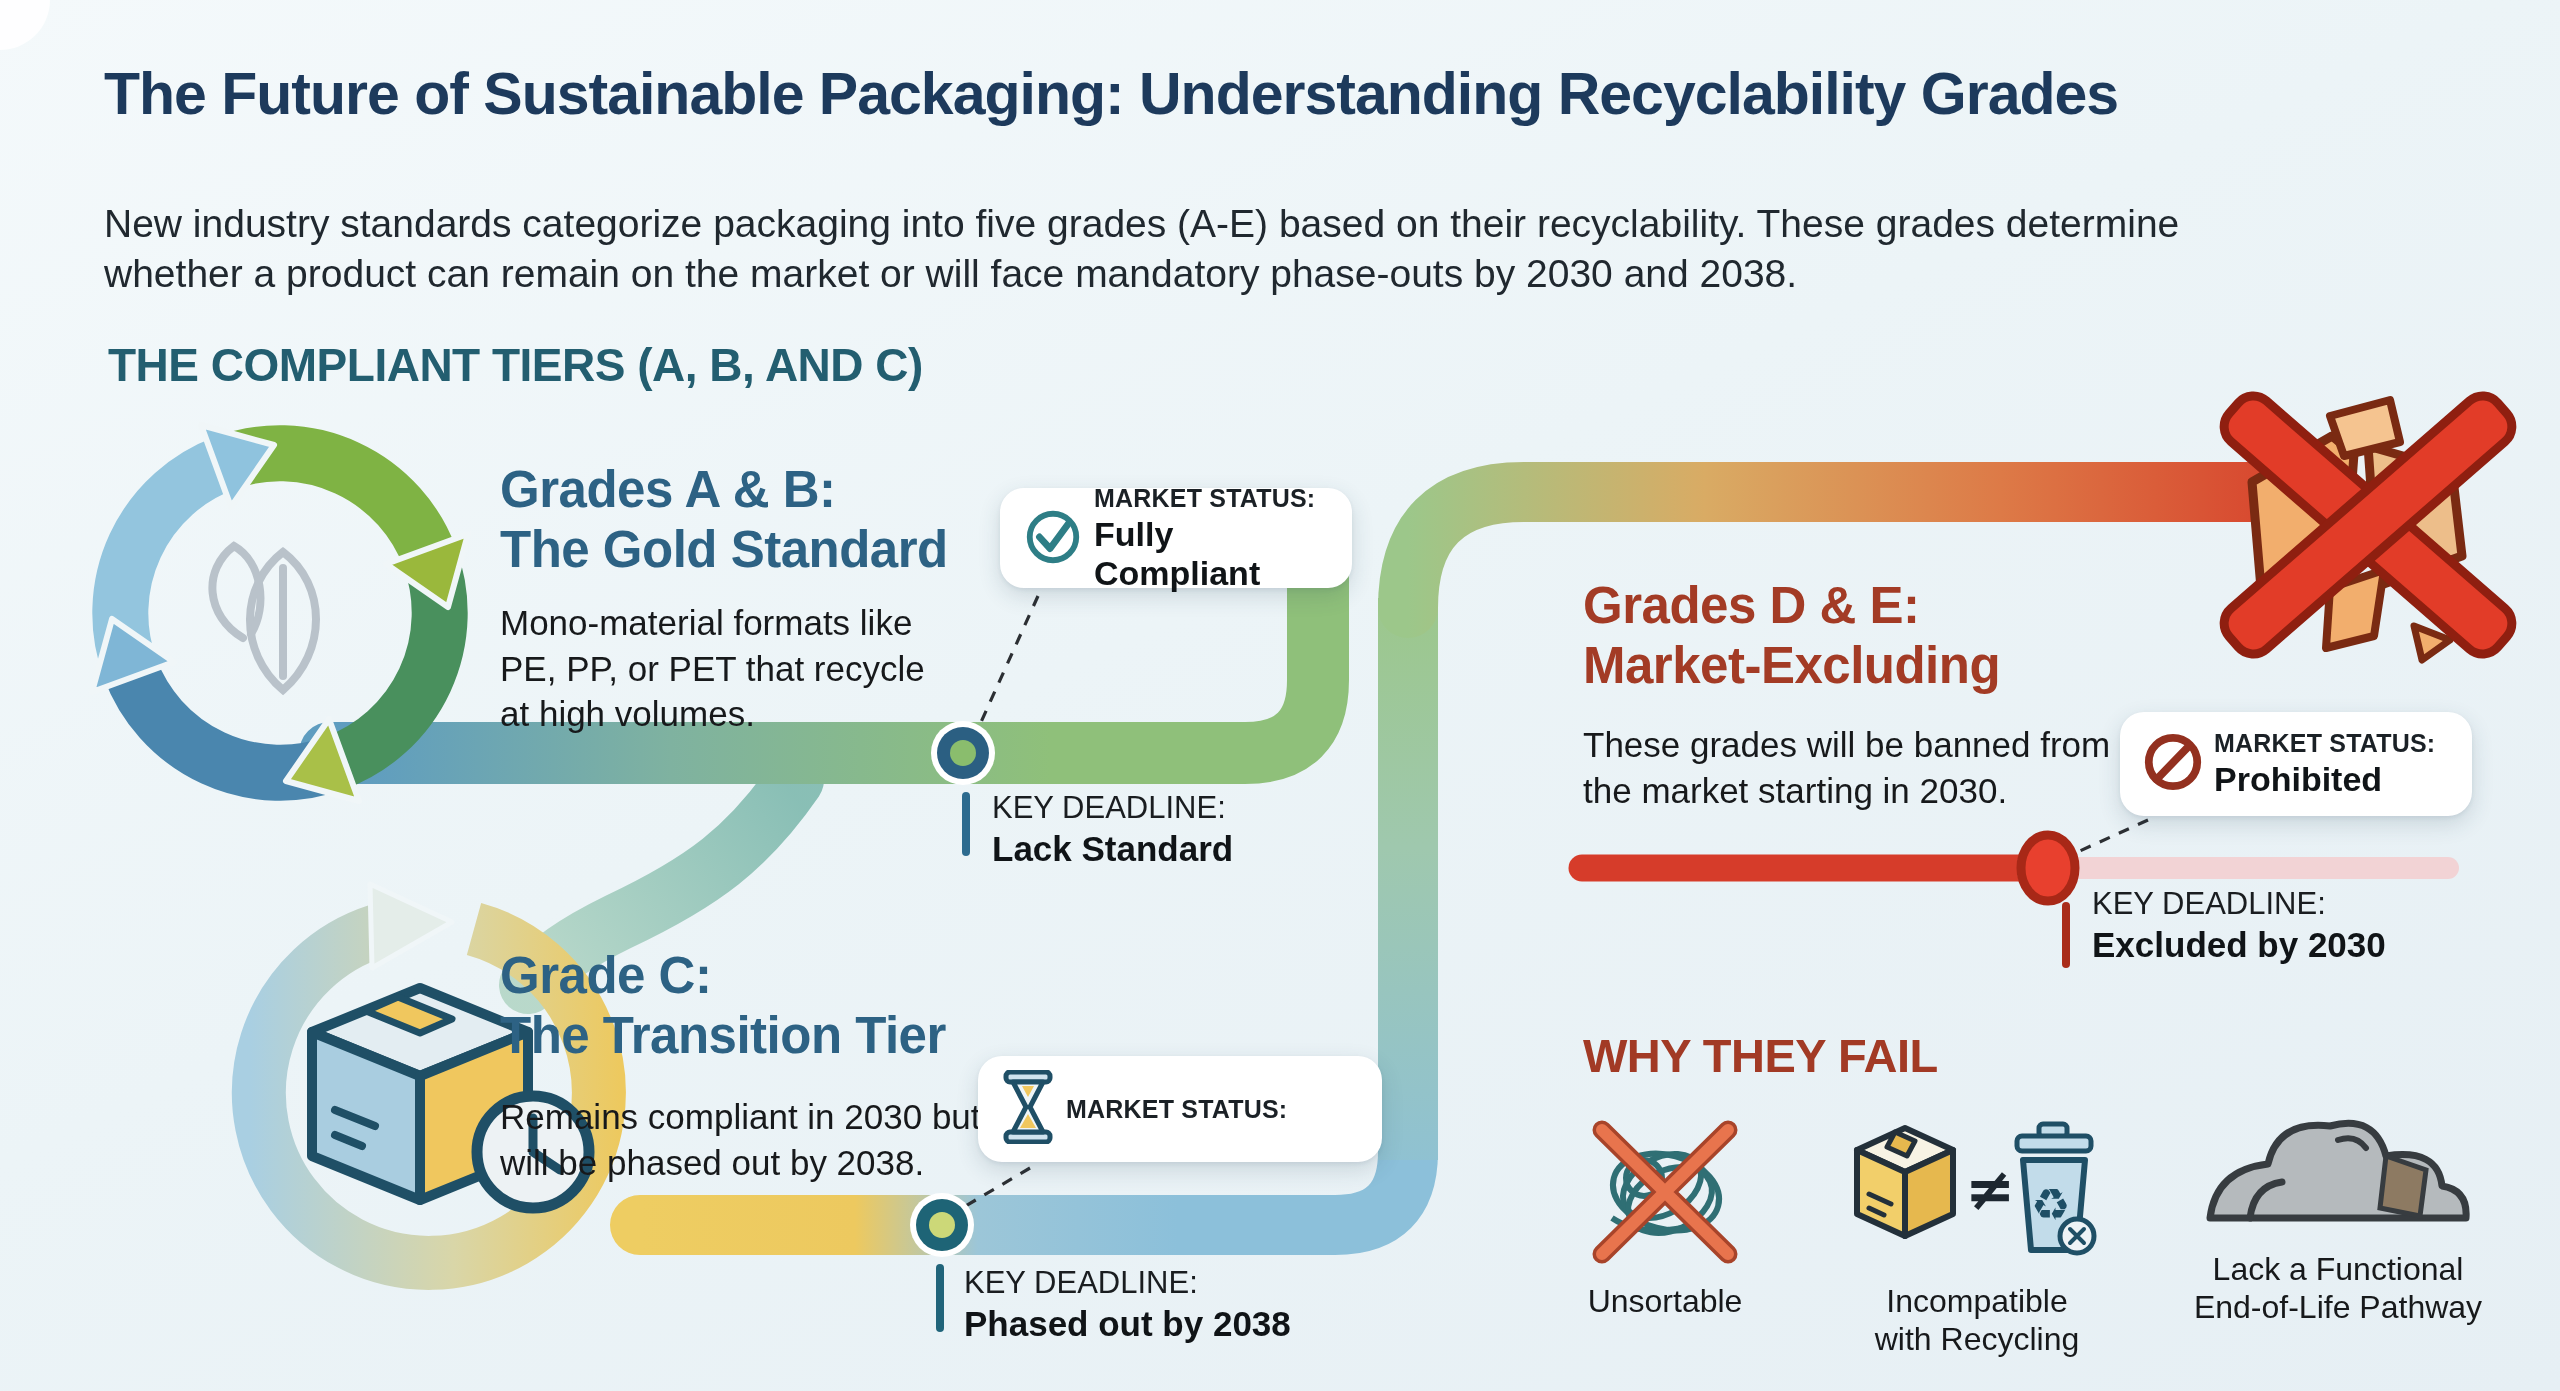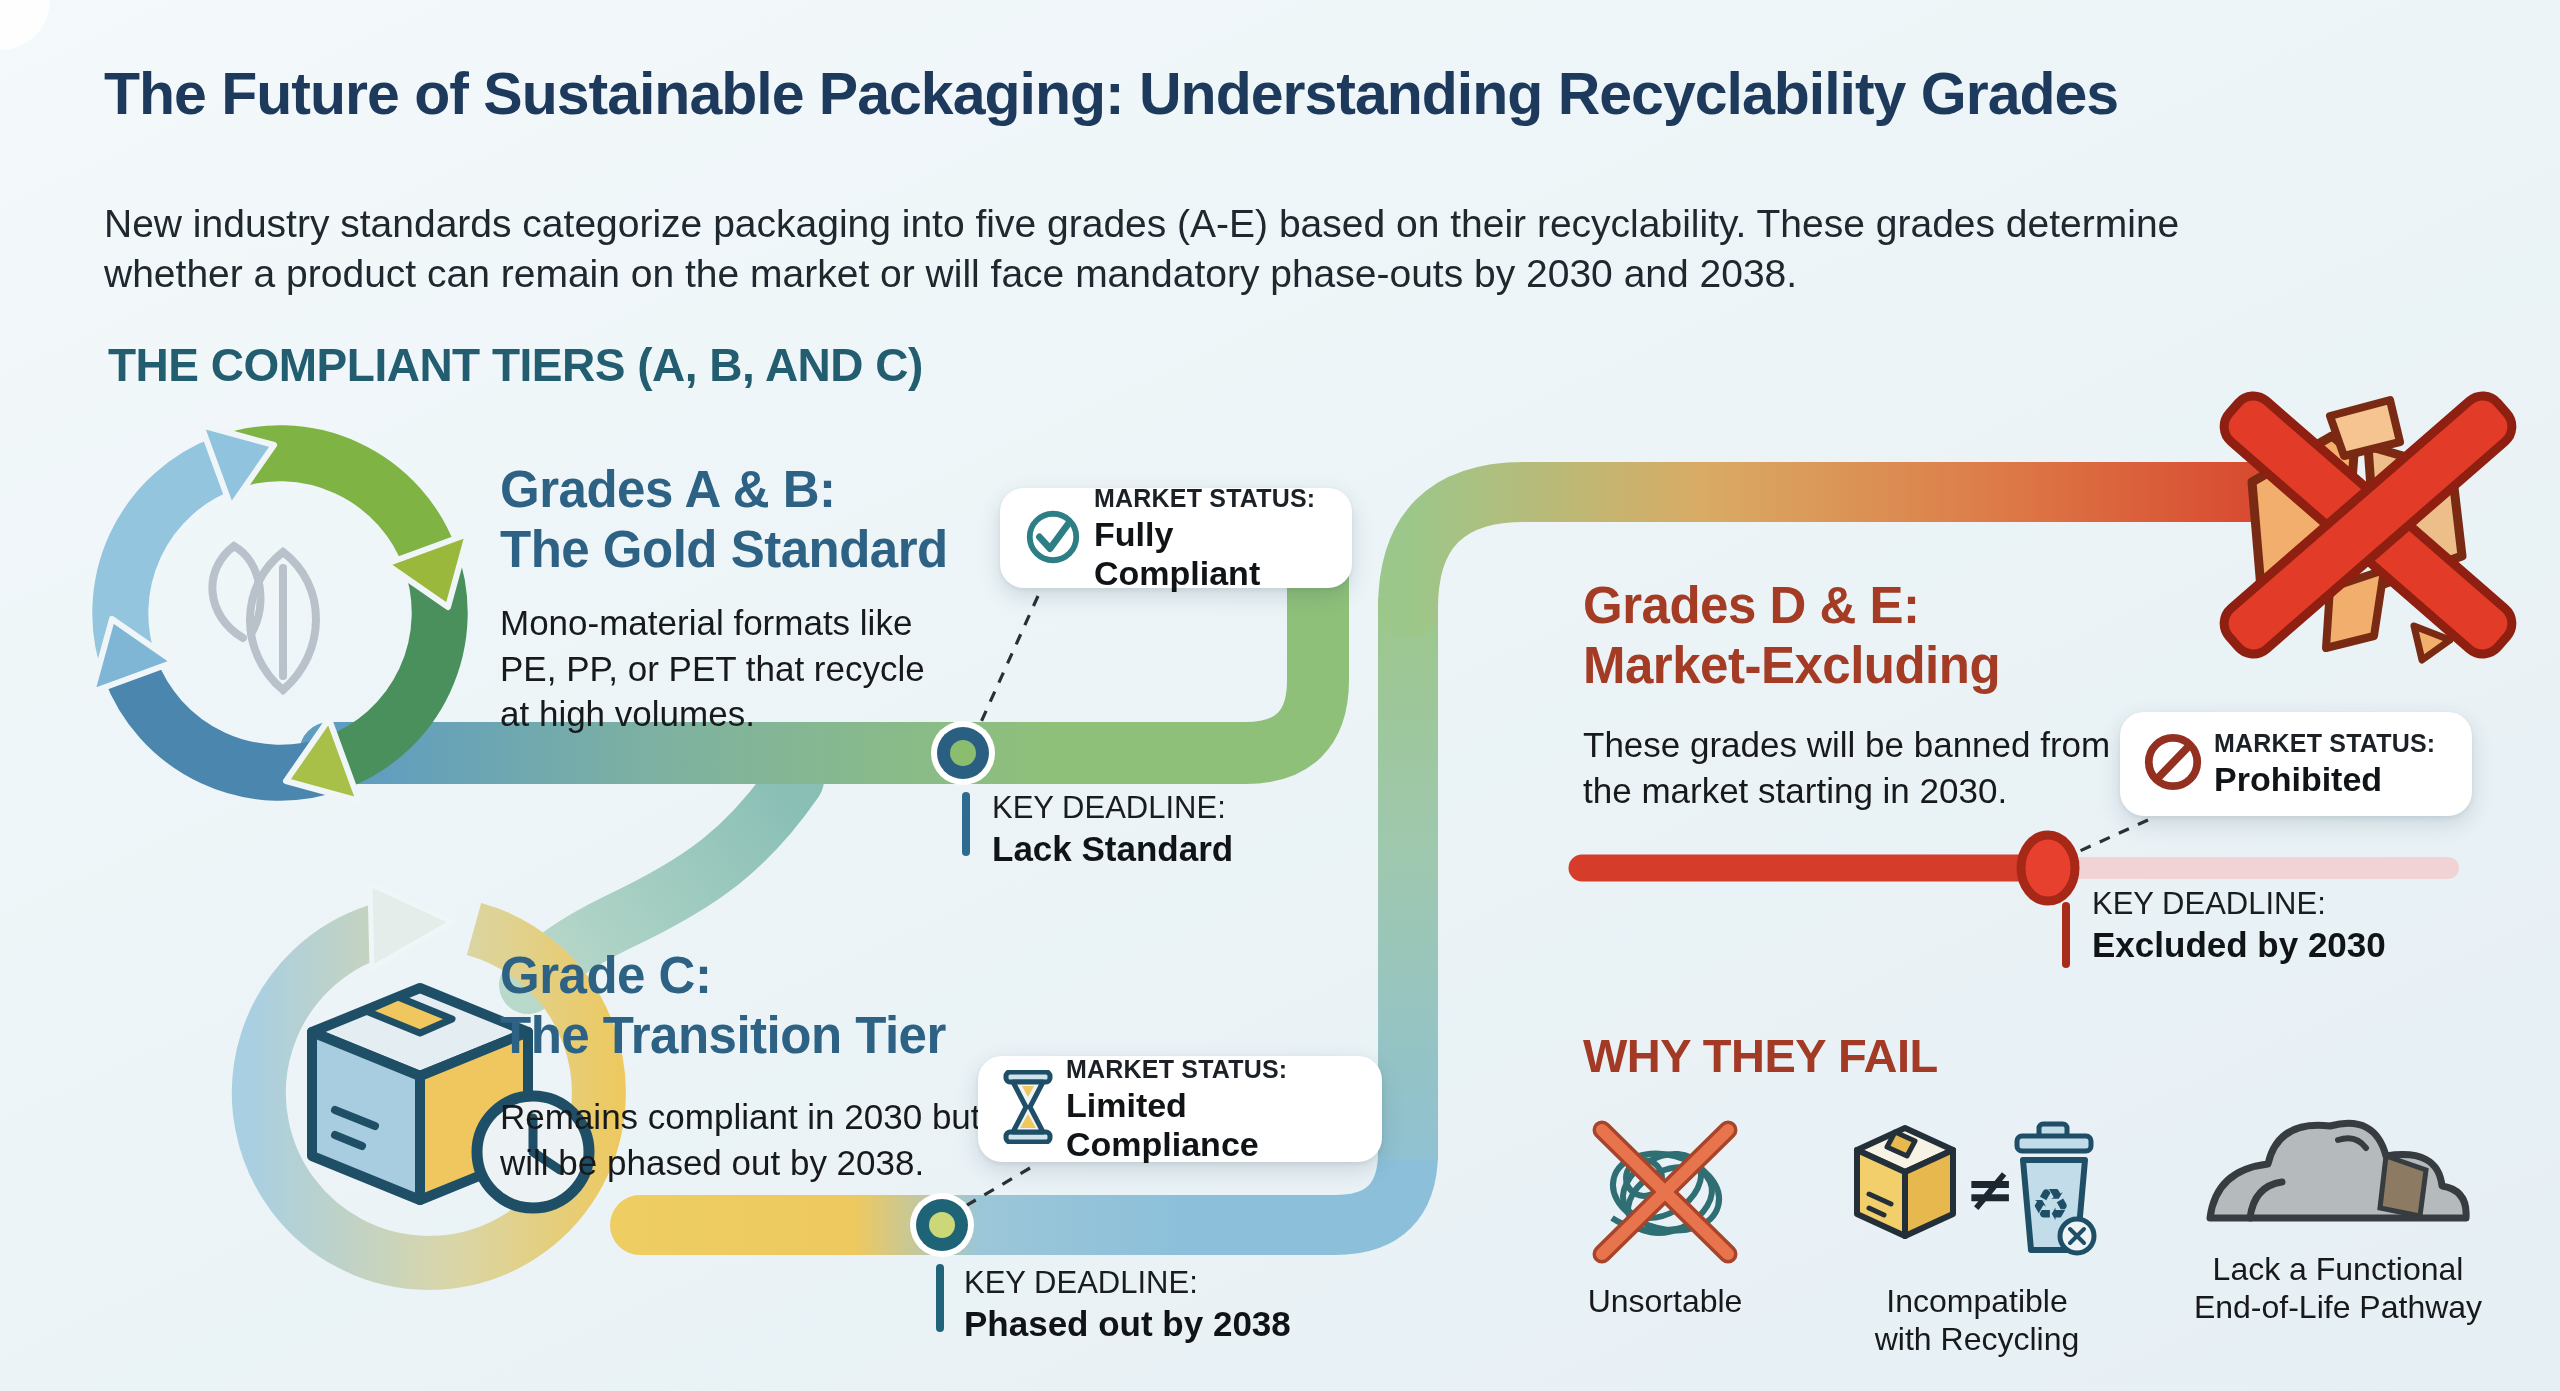--- a/index.html
+++ b/index.html
@@ -221,21 +221,20 @@
       <svg width="56" height="74" viewBox="0 0 56 74">
         <rect x="6" y="2" width="44" height="10" rx="4" fill="#cfe3ee" stroke="#1f4f66" stroke-width="5"></rect>
         <rect x="6" y="62" width="44" height="10" rx="4" fill="#cfe3ee" stroke="#1f4f66" stroke-width="5"></rect>
         <path d="M 13 12 L 43 12 L 30 37 L 43 62 L 13 62 L 26 37 Z" fill="#eef5f8" stroke="#1f4f66" stroke-width="5" stroke-linejoin="round"></path>
         <path d="M 20 58 L 36 58 L 28 44 Z" fill="#f0c75e"></path>
         <path d="M 22 16 L 34 16 L 28 27 Z" fill="#f0c75e"></path>
       </svg>
     </span>
     <span class="txt">
       <span class="lab">MARKET STATUS:</span>
-      <span class="val">Limited Compliance</span>
     </span>
   </div>
 
   <div class="deadline dl2">
     <div class="lab">KEY DEADLINE:</div>
     <div class="val">Phased out by 2038</div>
   </div>
 
   <div class="abs grade-head gh-red de-head pre">Grades D &amp; E:
 Market-Excluding</div>

